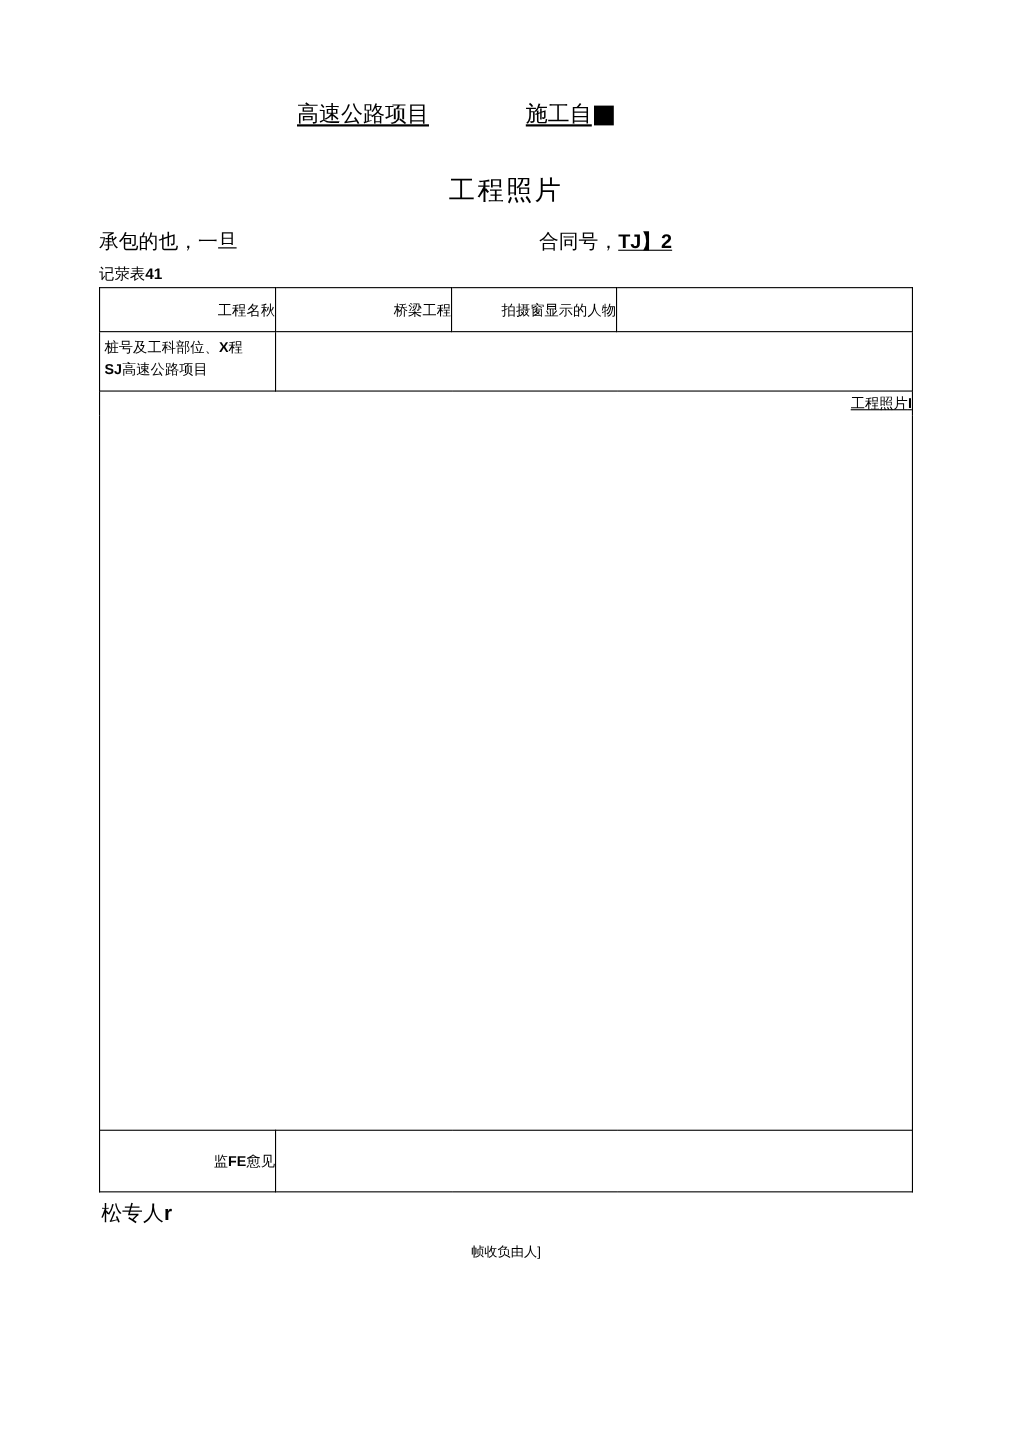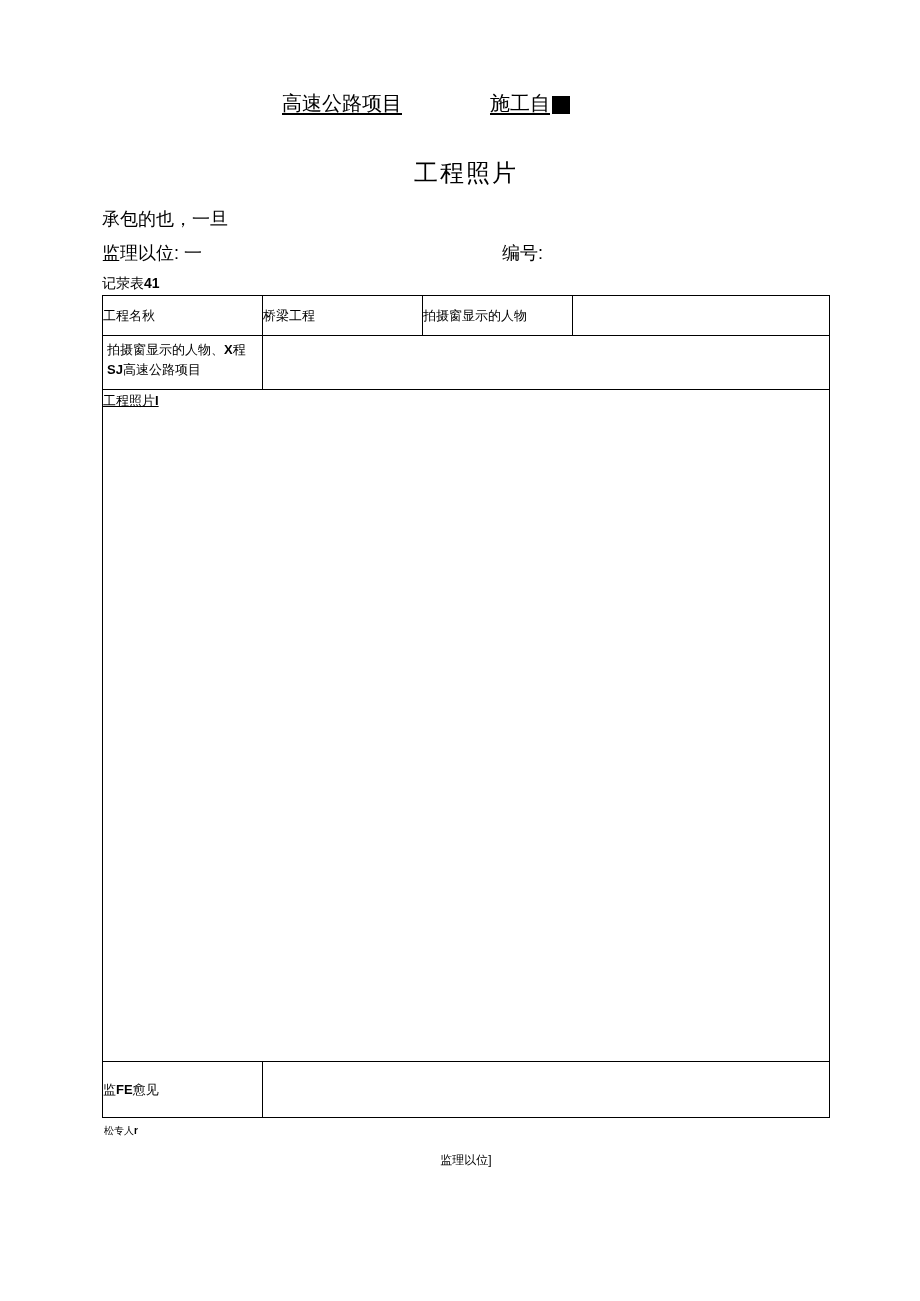--- a/index.html
+++ b/index.html
@@ -9,22 +9,21 @@
     }
     body {
       font-family: "SimSun", "Microsoft YaHei", sans-serif;
       background: #ffffff;
       width: 920px;
       margin: 0 auto;
       padding: 0;
       color: #000;
     }
     .page {
-      padding: 90px 90px 40px 54px;
-      margin-left: 48px;
+      padding: 90px 90px 40px 90px;
     }
     .header-line {
       display: flex;
       justify-content: flex-start;
       gap: 88px;
       padding-left: 180px;
       font-size: 20px;
       margin-bottom: 40px;
     }
     .header-item {
@@ -70,21 +69,21 @@
       font-size: 14px;
       margin-bottom: 2px;
     }
     table {
       border-collapse: collapse;
       width: 100%;
     }
     td {
       border: 1px solid #000;
       font-size: 13px;
-      text-align: left;
+      text-align: right;
       vertical-align: middle;
       padding: 0;
     }
     .row1 td {
       height: 40px;
     }
     .row2 td {
       height: 40px;
     }
     .row3 td {
@@ -109,21 +108,21 @@
     }
     .opinion-row td {
       height: 56px;
     }
     .col1 { width: 160px; }
     .col2 { width: 160px; }
     .col3 { width: 150px; }
     .col4 { }
     .opinion-col1 { width: 104px; }
     .footer-text1 {
-      font-size: 10px;
+      font-size: 19px;
       margin-top: 6px;
       padding-left: 2px;
     }
     .footer-text2 {
       font-size: 12px;
       text-align: center;
       margin-top: 14px;
     }
     .uline {
       text-decoration: underline;
@@ -139,42 +138,41 @@
     <span class="header-item">
       <span class="underline">施工自</span><span class="black-box"></span>
     </span>
   </div>
 
   <div class="main-title">工程照片</div>
 
   <div class="info-rows">
     <div class="info-row">
       <div class="info-left">承包的也，一旦</div>
-    </div>
-    <div class="info-row">
-      <div class="info-left">监理以位:  一</div>
-      <div class="info-right">编号:</div>
+      <div class="info-right">
+        <span>合同号，</span><span class="bold uline">TJ】2</span>
+      </div>
     </div>
   </div>
 
   <div class="record-label">
     <span>记荥表</span><span class="bold">41</span>
   </div>
 
   <table>
     <tbody>
         <tr class="row1">
       <td class="col1">工程名秋</td>
       <td class="col2">桥梁工程</td>
       <td class="col3">拍摄窗显示的人物</td>
       <td class="col4"></td>
     </tr>
     <tr class="row3">
       <td class="col1 desc-cell">
-        <span>拍摄窗显示的人物、</span><span class="bold">X</span><span>程</span><br>
+        <span>桩号及工科部位、</span><span class="bold">X</span><span>程</span><br>
         <span class="bold">SJ</span><span>高速公路项目</span>
       </td>
       <td colspan="3"></td>
     </tr>
     <tr class="photo-label-row">
       <td colspan="4">
         <span>工程照片</span><span class="bold">I</span>
       </td>
     </tr>
     <tr class="photo-area">
@@ -185,14 +183,14 @@
         <span>监</span><span class="bold">FE</span><span>愈见</span>
       </td>
       <td colspan="3"></td>
     </tr>
   </tbody>
     </table>
 
   <div class="footer-text1">
     <span>松专人</span><span class="bold">r</span>
   </div>
-  <div class="footer-text2">监理以位]</div>
+  <div class="footer-text2">帧收负由人]</div>
 </div>
 
 </body></html>

